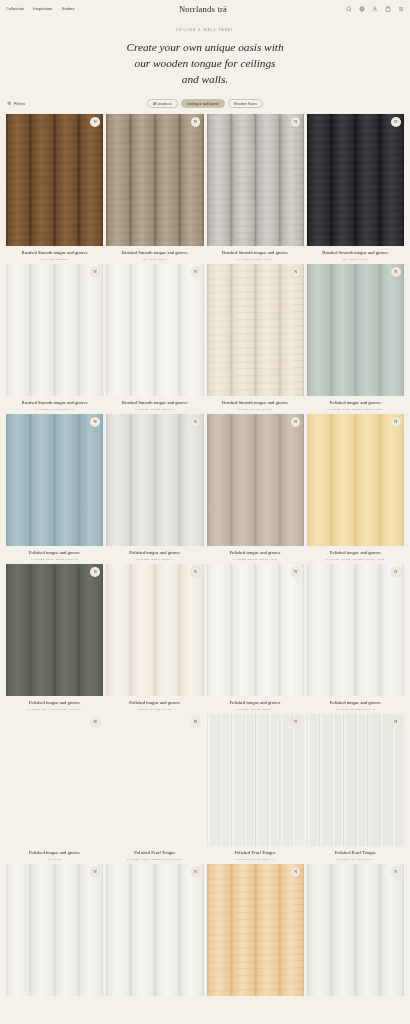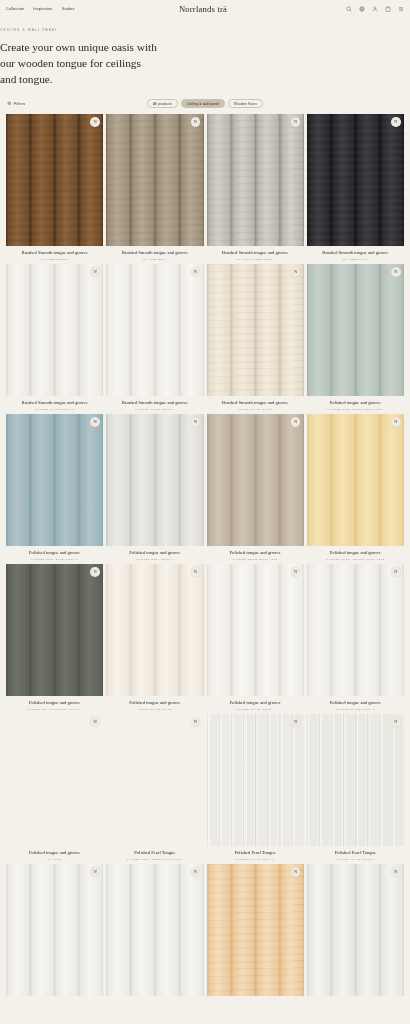--- a/index.html
+++ b/index.html
@@ -42,21 +42,21 @@
     margin-left: auto;
     display: flex;
     gap: 7px;
     align-items: center;
     z-index: 2;
   }
   .ico { width: 6px; height: 6px; display: block; opacity: .72; }
   .ico svg { width: 100%; height: 100%; display: block; }
 
   
-  .hero { padding: 10px 0 9px; text-align: left; }
+  .hero { padding: 10px 0 9px; text-align: center; font-style: italic; }
   .eyebrow {
     font-size: 3.2px;
     letter-spacing: 1.1px;
     color: #8d8577;
     text-transform: uppercase;
     margin-bottom: 7px;
   }
   .hero-title {
     font-family: "Liberation Serif", serif;
     font-size: 11.4px;
@@ -208,21 +208,21 @@
         </svg>
     </span>
   </div>
 </div>
 
 <section class="hero">
   <div class="eyebrow">CEILING &amp; WALL PANEL</div>
   <h1 class="hero-title">
     <span>Create your own unique oasis with</span><br>
     <span>our wooden tongue for ceilings</span><br>
-    <span>and tongue.</span>
+    <span>and walls.</span>
   </h1>
 </section>
 
 <div class="filterbar">
   <button class="filters-btn">
     <span class="glyph">
       <svg viewBox="0 0 16 16" fill="none" stroke="#3a362f" stroke-width="1.5">
           <line x1="2" y1="4.5" x2="14" y2="4.5"></line>
           <line x1="2" y1="8" x2="14" y2="8"></line>
           <line x1="2" y1="11.5" x2="14" y2="11.5"></line>

